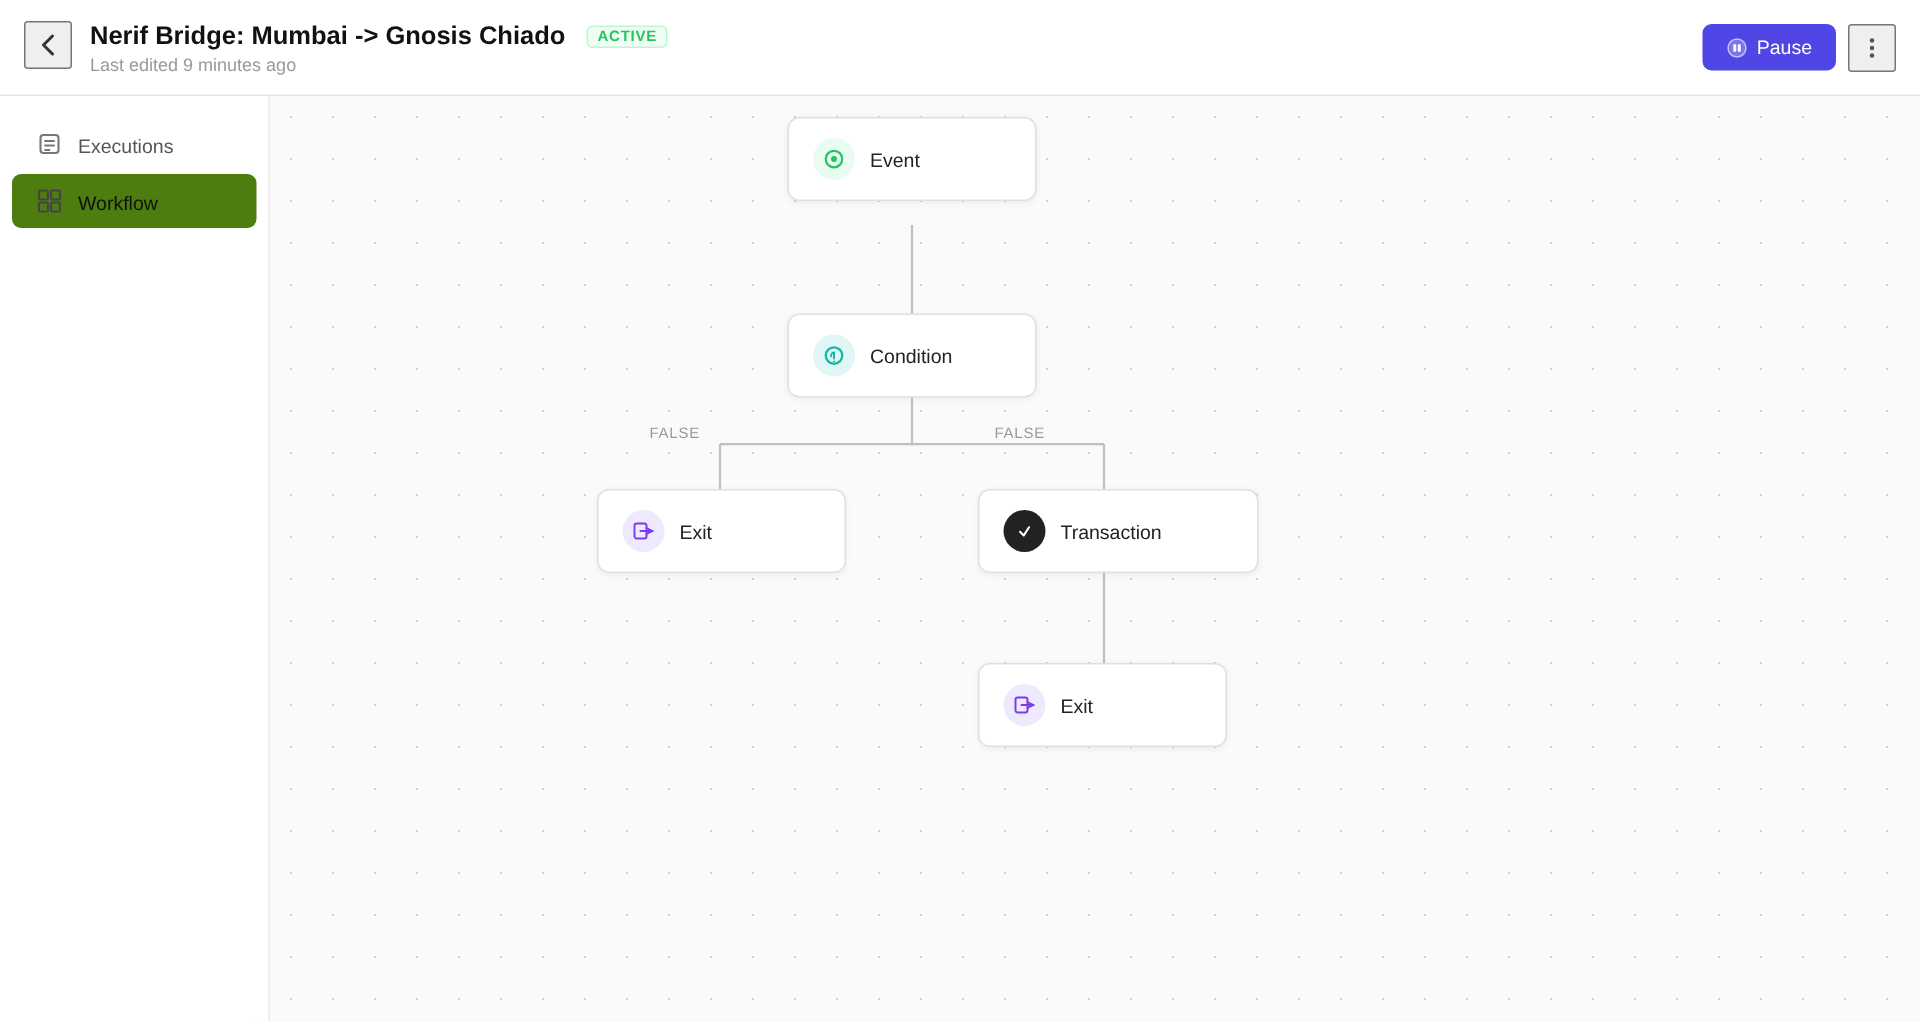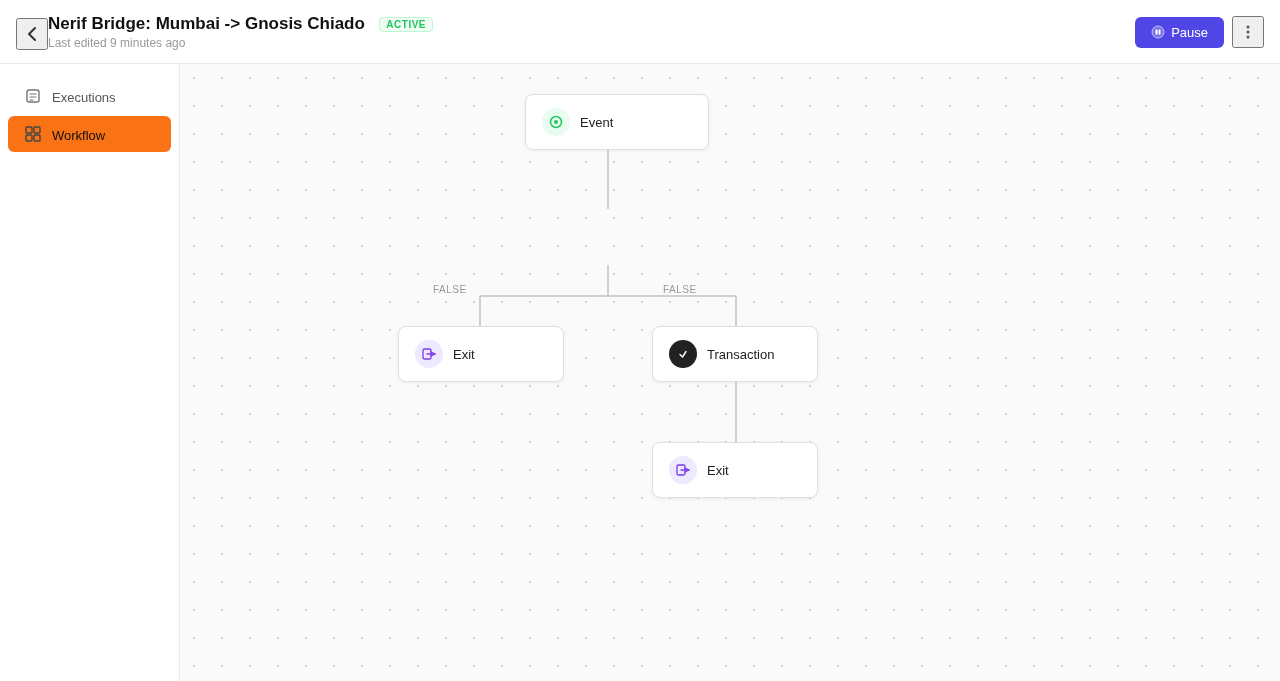--- a/index.html
+++ b/index.html
@@ -9,21 +9,22 @@
     .header {
       display: flex;
       align-items: center;
       justify-content: space-between;
       padding: 0 16px;
       height: 64px;
       border-bottom: 1px solid #e8e8e8;
     }
     .header-left {
       display: flex;
-      align-items: flex-end;
+      align-items: flex-start;
+      gap: 12px;
     }
     .back-btn {
       width: 32px; height: 32px;
       display: flex; align-items: center; justify-content: center;
       cursor: pointer;
       color: #333;
     }
     .header-title-block {}
     .header-title {
       font-size: 17px;
@@ -43,21 +44,21 @@
       vertical-align: middle;
       letter-spacing: 0.5px;
     }
     .header-subtitle {
       font-size: 12px;
       color: #999;
       margin-top: 2px;
     }
     .header-right {
       display: flex;
-      align-items: flex-end;
+      align-items: center;
       gap: 8px;
     }
     .pause-btn {
       display: flex;
       align-items: center;
       gap: 6px;
       background: #4f46e5;
       color: #fff;
       border: none;
       border-radius: 6px;
@@ -91,21 +92,21 @@
       display: flex;
       align-items: flex-end;
       gap: 10px;
       padding: 9px 16px;
       cursor: pointer;
       font-size: 13px;
       color: #555;
       border-radius: 6px;
       margin: 2px 8px;
     }
-    .sidebar-item.active { background: #f97316; color: #111; font-weight: 500; }
+    .sidebar-item.active { background: #4d7c0f; color: #111; font-weight: 500; }
     .sidebar-icon {
       width: 18px; height: 18px;
       display: flex; align-items: center; justify-content: center;
       color: #777;
     }
 
     
     .canvas {
       flex: 1;
       overflow: auto;
@@ -242,43 +243,53 @@
 
         <line x1="556" y1="232" x2="556" y2="262" stroke="#c0c0c0" stroke-width="1.5"></line>
 
         <line x1="556" y1="318" x2="556" y2="378" stroke="#c0c0c0" stroke-width="1.5"></line>
       </svg>
 
       <div class="branch-label" style="left: 253px; top: 220px;">FALSE</div>
 
       <div class="branch-label" style="left: 483px; top: 220px;">FALSE</div>
 
-      <div class="node" style="left: 345px; top: 30px; width: 184px;">
+      <div class="node" style="left: 345px; top: 14px; width: 166px;">
         <div class="node-icon green">
           <svg width="14" height="14" viewBox="0 0 14 14" fill="none">
             <circle cx="7" cy="7" r="5.5" stroke="#22c55e" stroke-width="1.5" fill="none"></circle>
             <circle cx="7" cy="7" r="2" fill="#22c55e"></circle>
           </svg>
         </div>
         <span>Event</span>
       </div>
 
+      <div class="node" style="left: 345px; top: 145px; width: 166px;">
+        <div class="node-icon teal">
+          <svg width="14" height="14" viewBox="0 0 14 14" fill="none">
+            <circle cx="7" cy="7" r="5.5" stroke="#14b8a6" stroke-width="1.5" fill="none"></circle>
+            <path d="M5 7.5C5 6.1 6 5 7 5C7 5 7 6 7 7C7 8 7 9 7 9" stroke="#14b8a6" stroke-width="1.3" stroke-linecap="round"></path>
+            <circle cx="7" cy="11" r="0.7" fill="#14b8a6"></circle>
+          </svg>
+        </div>
+        <span>Condition</span>
+      </div>
 
       <div class="node" style="left: 218px; top: 262px; width: 166px;">
         <div class="node-icon purple-exit">
           <svg width="14" height="14" viewBox="0 0 14 14" fill="none">
             <rect x="1" y="2" width="8" height="10" rx="1.5" stroke="#7c3aed" stroke-width="1.3" fill="none"></rect>
             <path d="M9 5L13 7L9 9" stroke="#7c3aed" stroke-width="1.3" stroke-linecap="round" stroke-linejoin="round"></path>
             <line x1="5" y1="7" x2="13" y2="7" stroke="#7c3aed" stroke-width="1.3" stroke-linecap="round"></line>
           </svg>
         </div>
         <span>Exit</span>
       </div>
 
-      <div class="node" style="left: 472px; top: 262px; width: 166px;">
+      <div class="node" style="left: 472px; top: 262px; width: 187px;">
         <div class="node-icon dark-circle">
           <svg width="18" height="18" viewBox="0 0 18 18" fill="none">
             <circle cx="9" cy="9" r="8" fill="#222"></circle>
             <path d="M6 9.5L8.5 12L12 6.5" stroke="white" stroke-width="1.4" stroke-linecap="round" stroke-linejoin="round"></path>
           </svg>
         </div>
         <span>Transaction</span>
       </div>
 
       <div class="node" style="left: 472px; top: 378px; width: 166px;">

